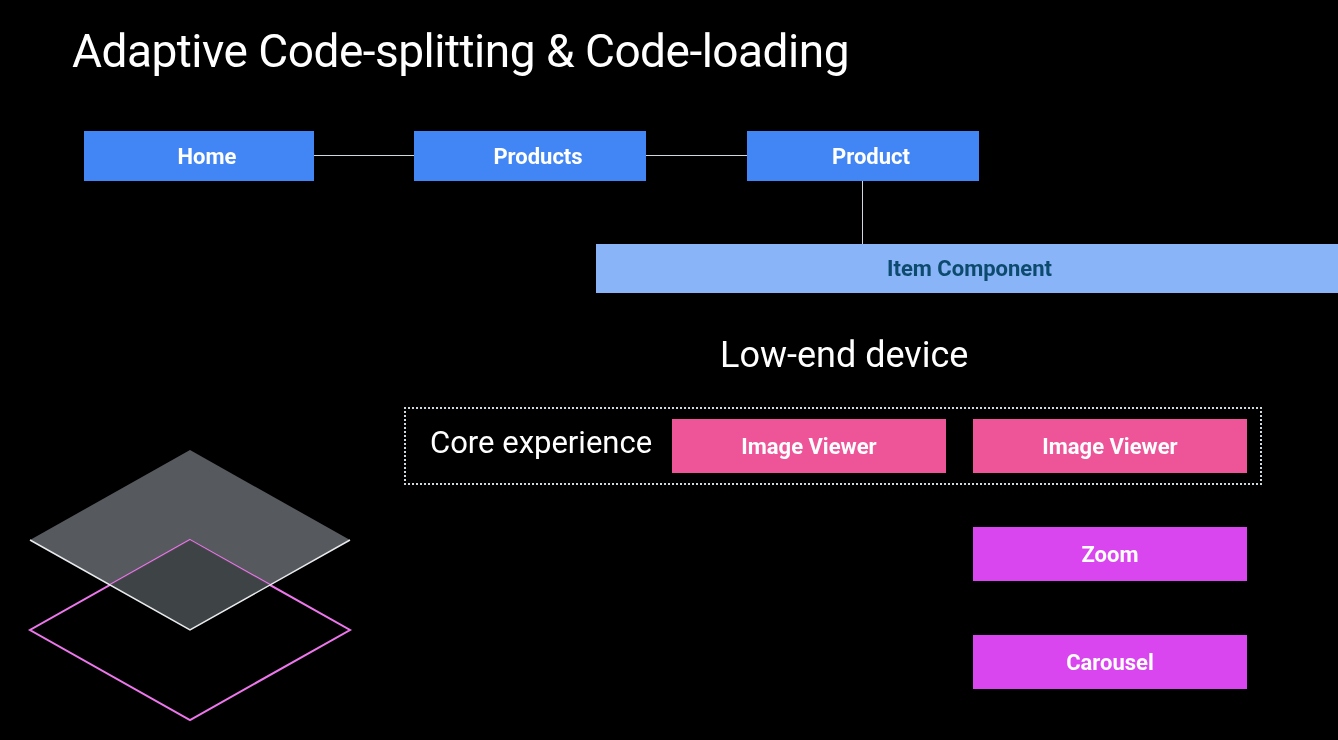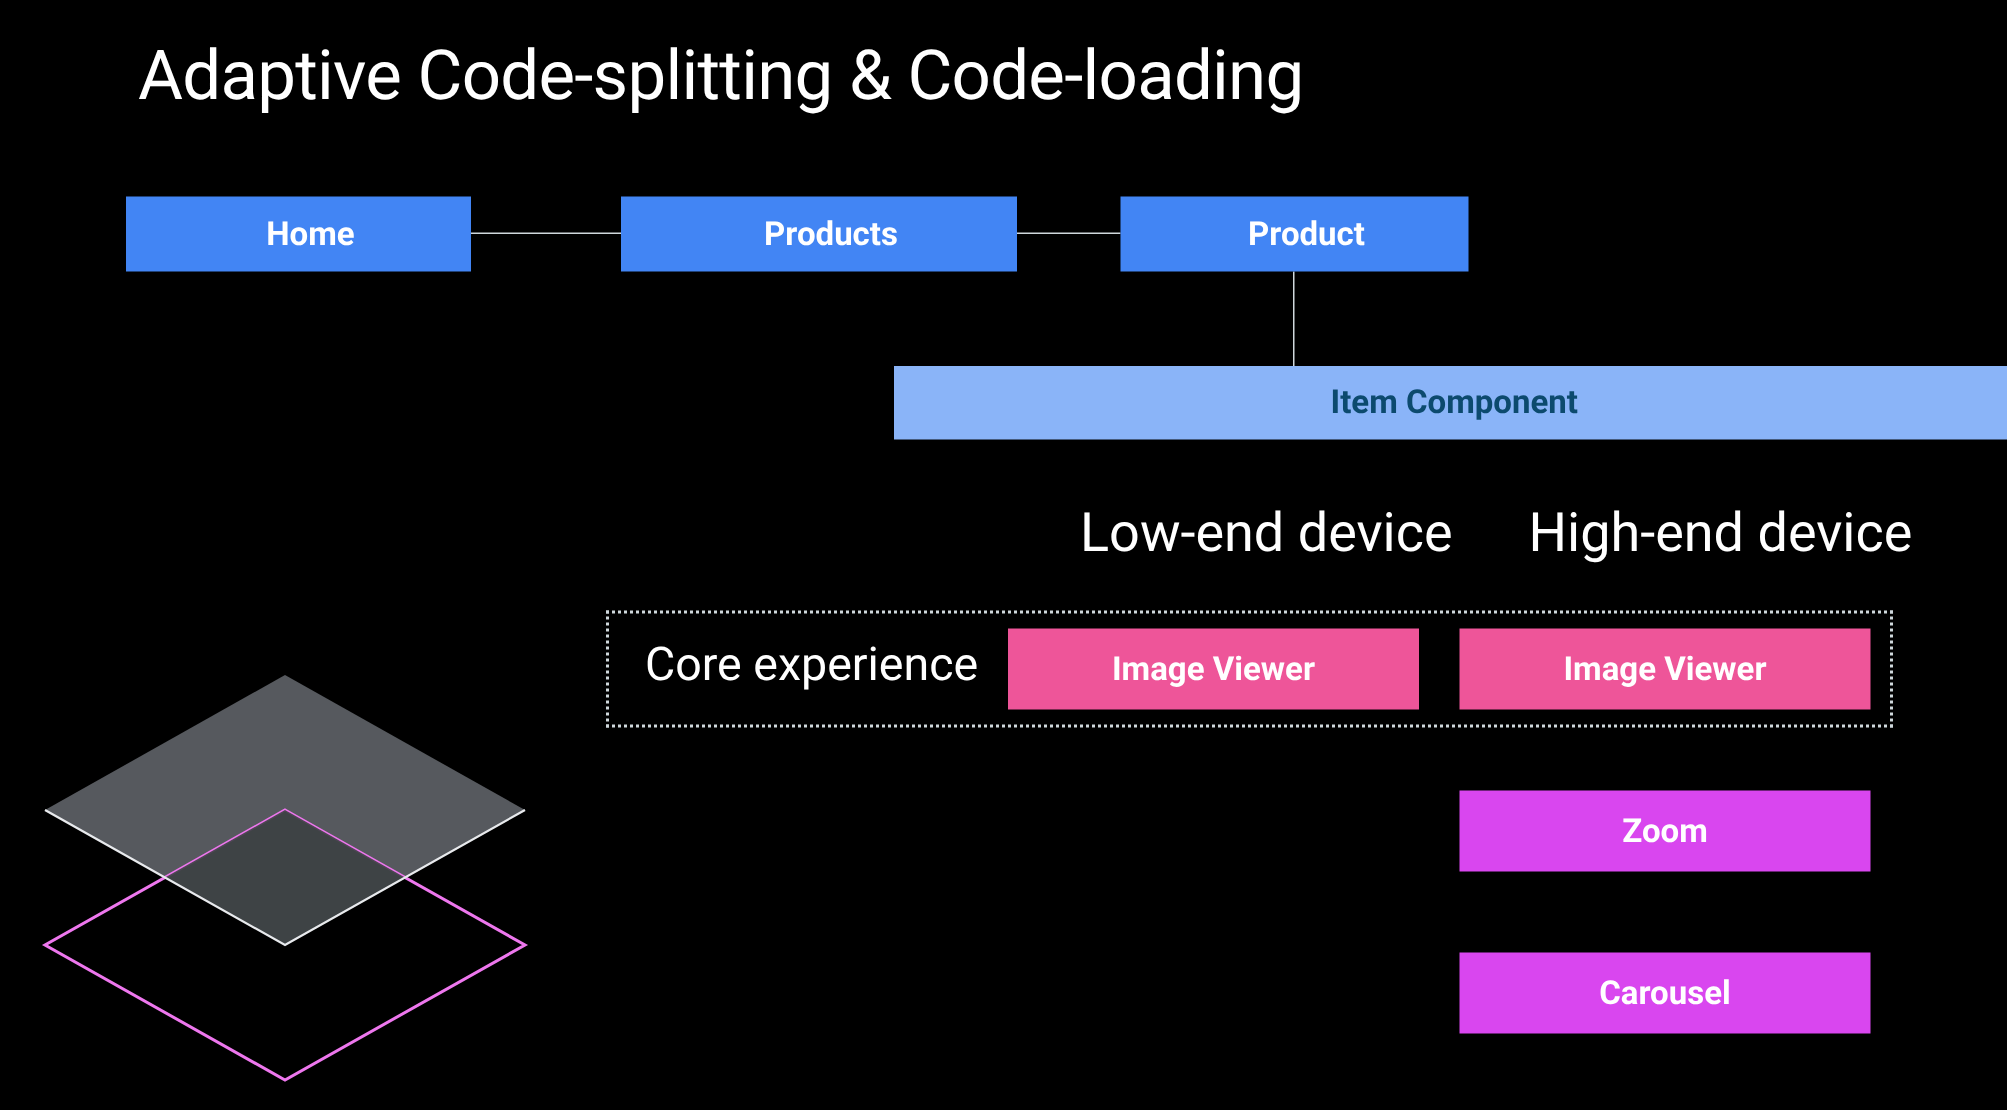--- a/index.html
+++ b/index.html
@@ -13,38 +13,38 @@
     overflow: hidden;
   }
   .slide {
     position: relative;
     width: 100%;
     height: 100%;
   }
   .title {
     position: absolute;
     top: 24px;
-    left: 92px;
+    left: 72px;
     font-size: 46px;
     font-weight: 400;
     letter-spacing: -0.5px;
   }
   .node {
     background: #4285f4;
     color: #ffffff;
     font-weight: 700;
     font-size: 22px;
     display: flex;
     align-items: center;
     justify-content: center;
     position: absolute;
     padding-left: 16px;
   }
   .node.home { top: 131px; left: 84px; width: 230px; height: 50px; }
-  .node.products { top: 131px; left: 414px; width: 264px; height: 50px; }
+  .node.products { top: 131px; left: 414px; width: 232px; height: 50px; }
   .node.product { top: 131px; left: 747px; width: 232px; height: 50px; }
   .bar {
     position: absolute;
     background: #8ab4f8;
     color: #0c4a6e;
     font-weight: 700;
     font-size: 22px;
     display: flex;
     align-items: center;
     justify-content: center;
@@ -120,21 +120,20 @@
   <div class="line h2"></div>
   <div class="line v1"></div>
 
   <div class="node home">Home</div>
   <div class="node products">Products</div>
   <div class="node product">Product</div>
 
   <div class="bar">Item Component</div>
 
   <div class="col-label low">Low-end device</div>
-  <div class="col-label high">High-end device</div>
 
   <div class="core-box"></div>
   <div class="core-label">Core experience</div>
 
   <div class="pill pink iv-low">Image Viewer</div>
   <div class="pill pink iv-high">Image Viewer</div>
   <div class="pill purple zoom">Zoom</div>
   <div class="pill purple carousel">Carousel</div>
 
   <svg class="layers" viewBox="0 0 380 320">

